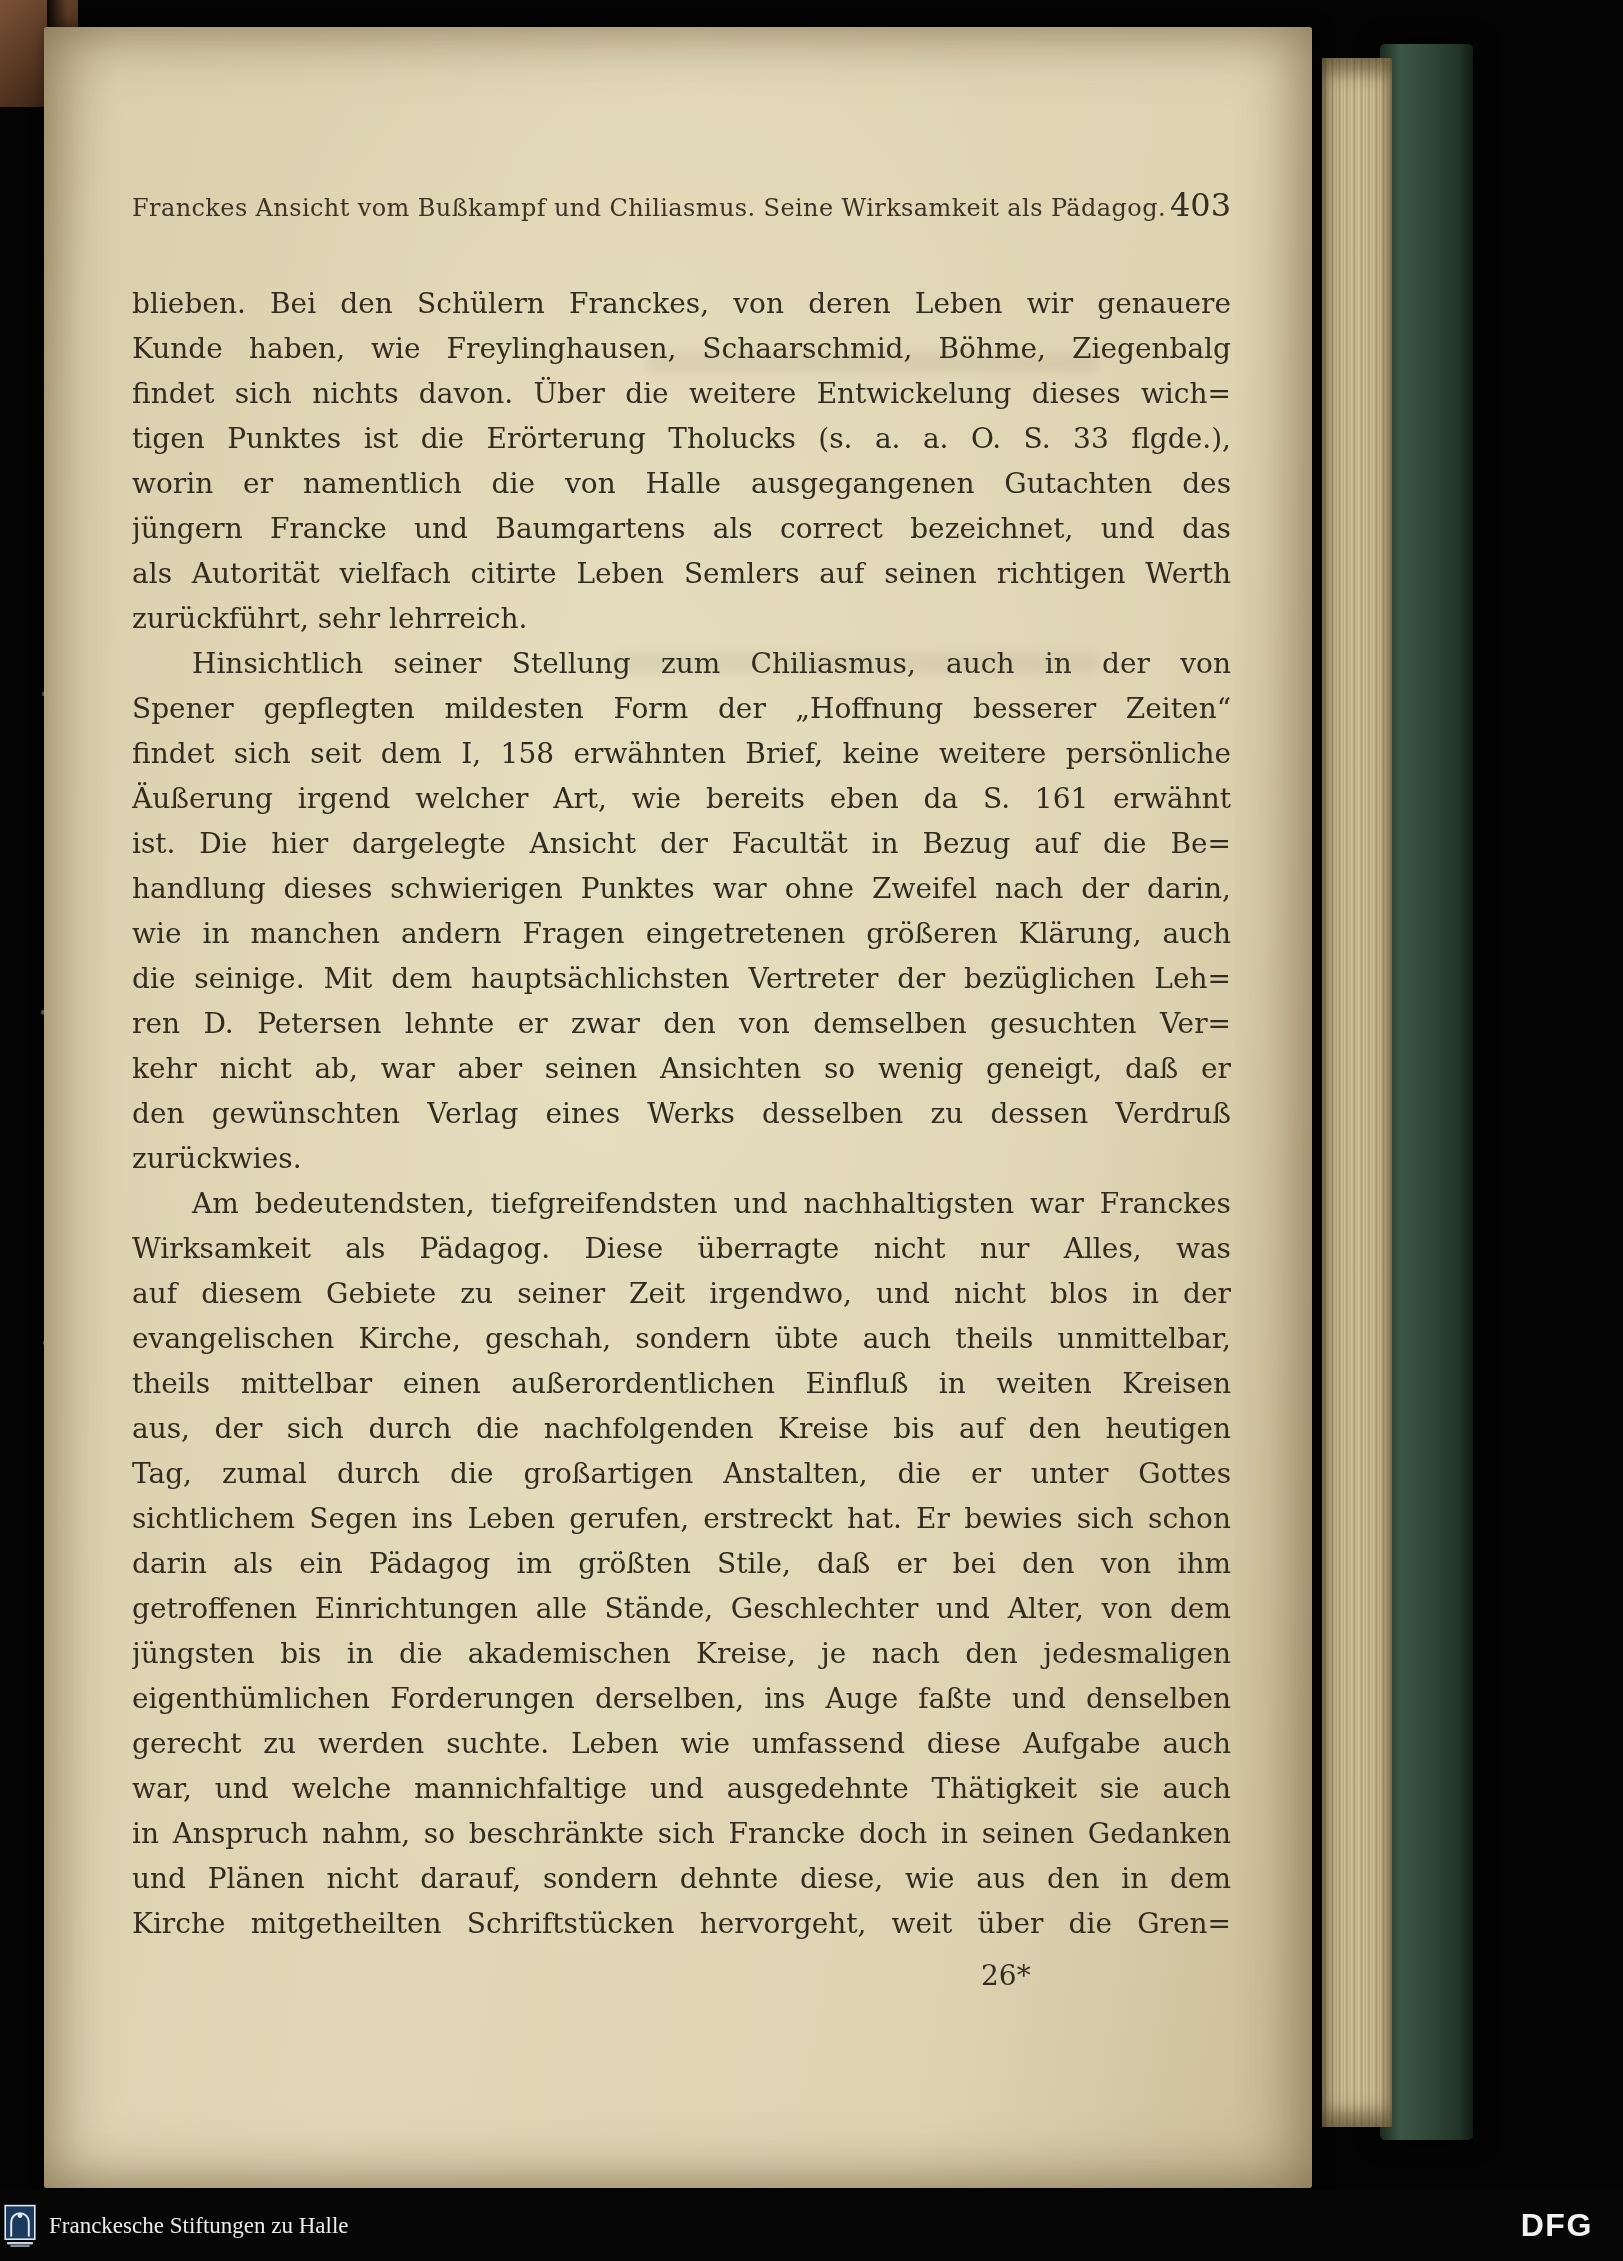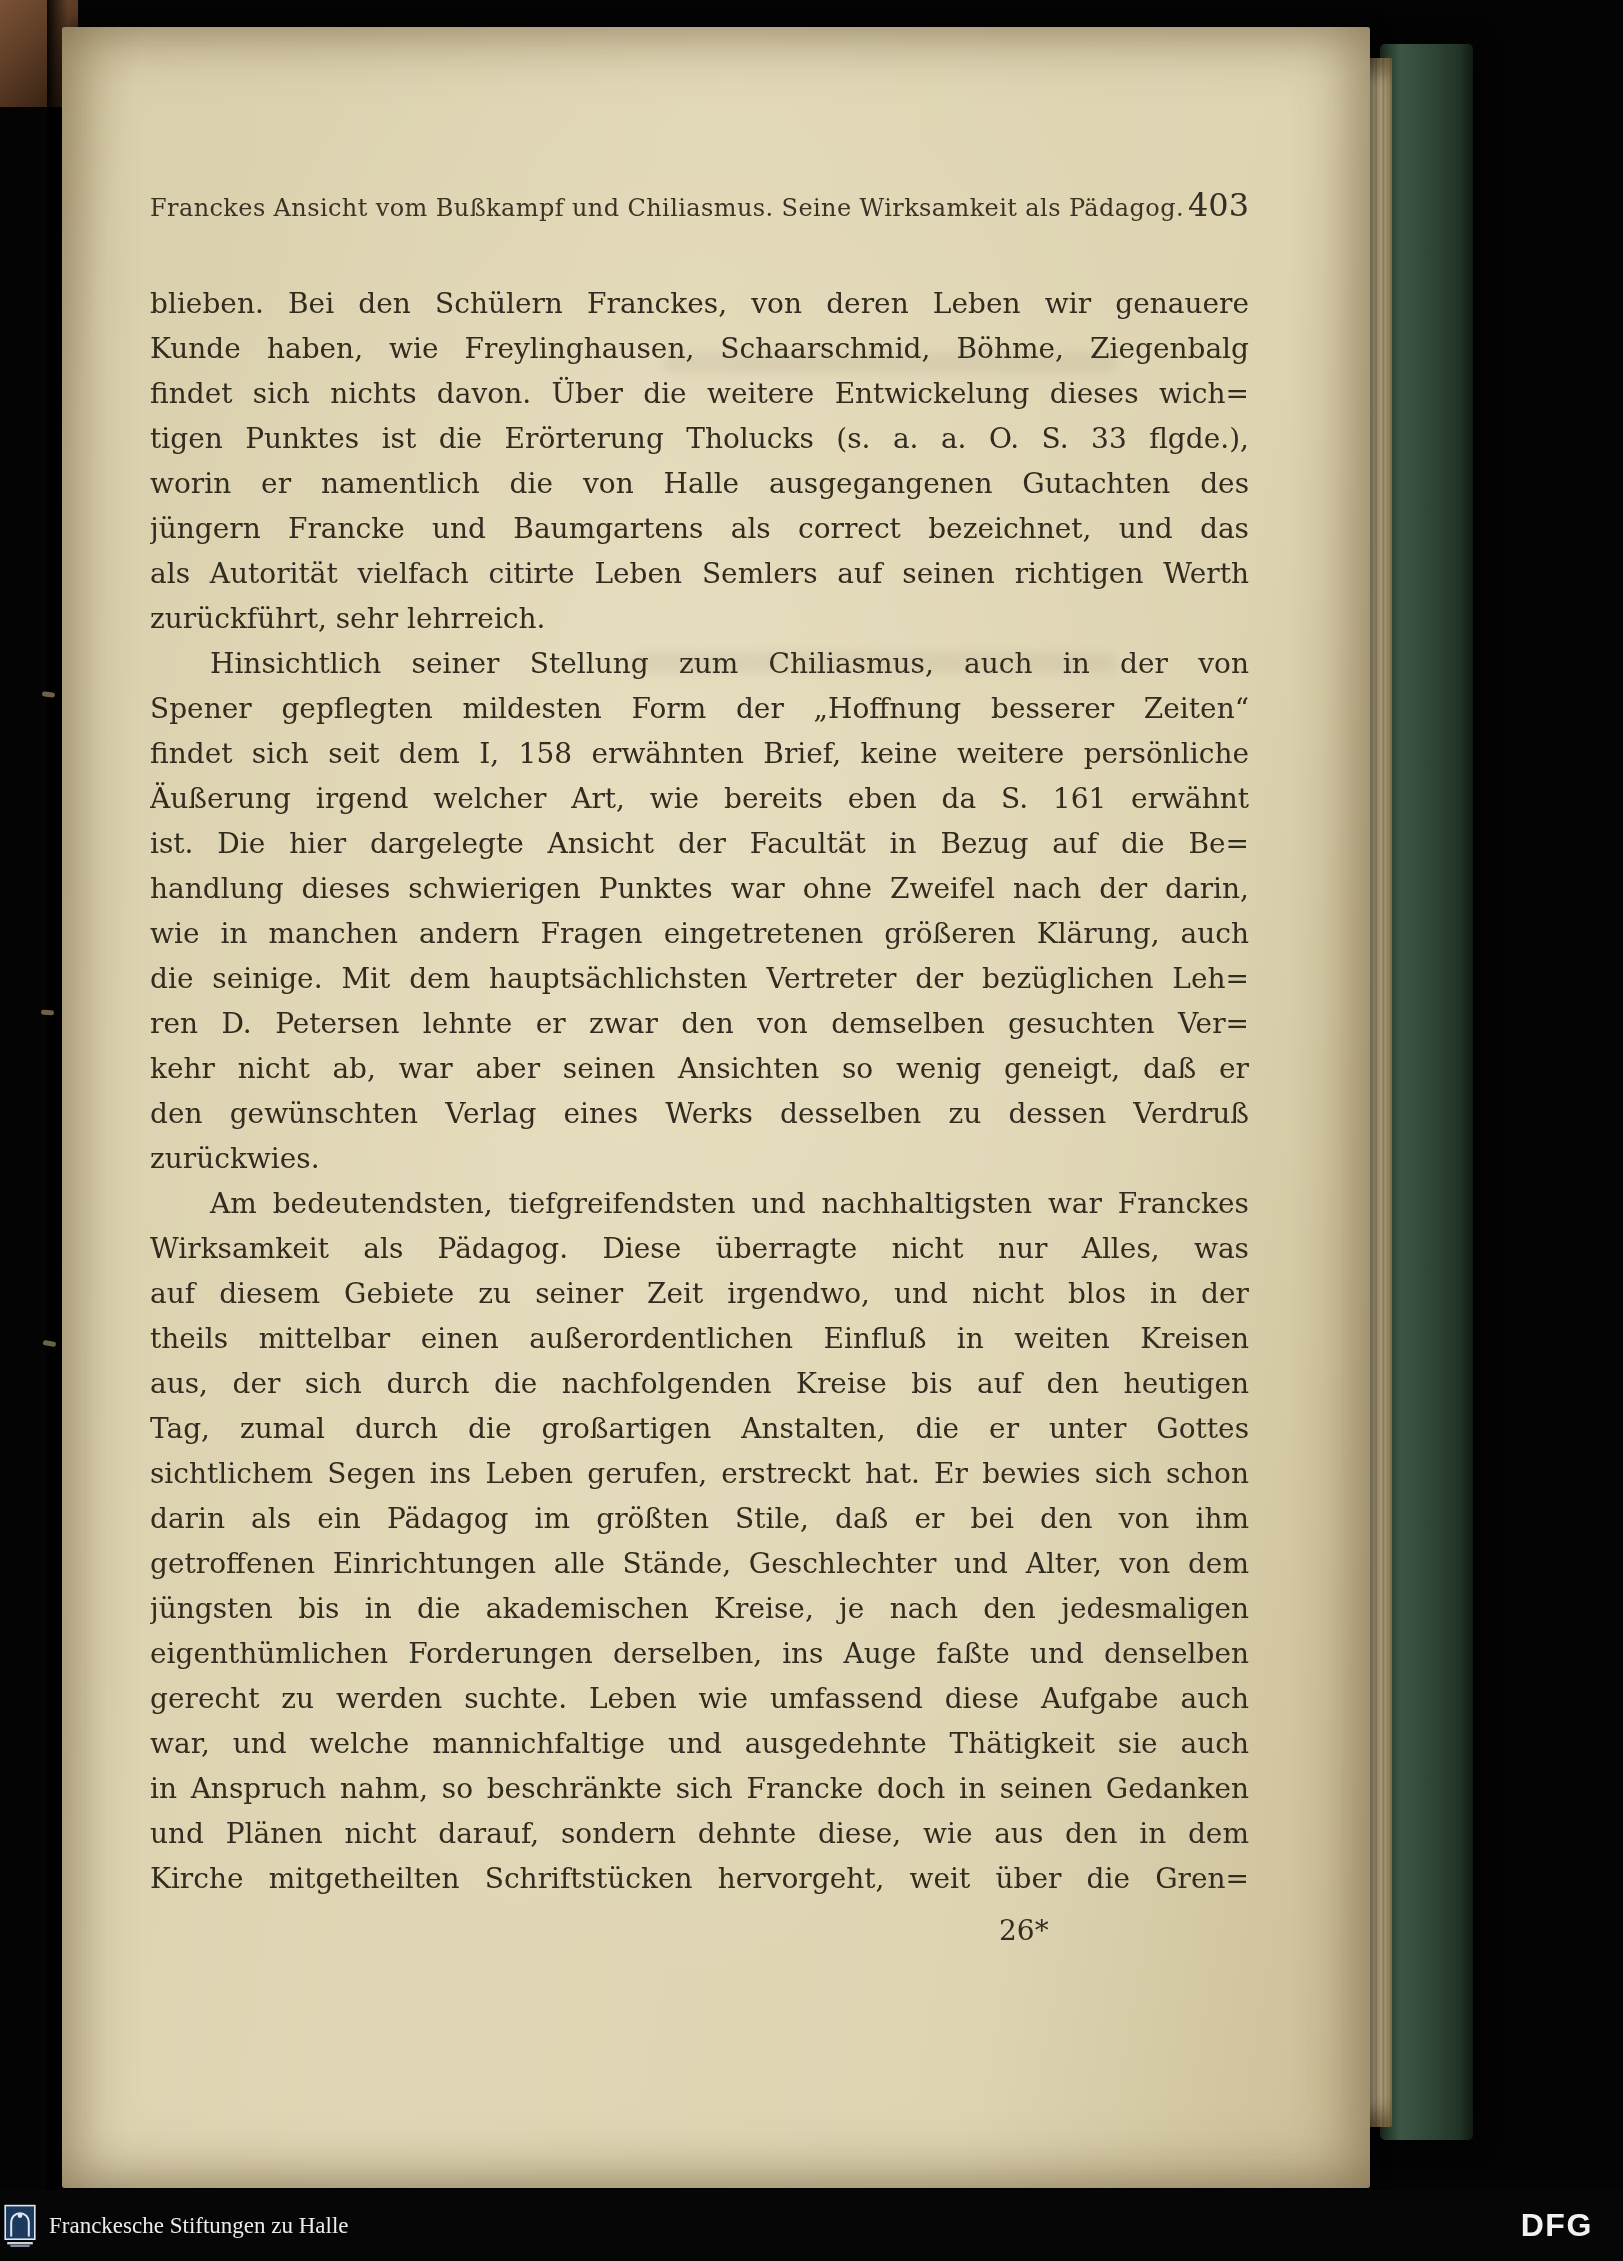--- a/index.html
+++ b/index.html
@@ -31,29 +31,28 @@
   }
   .fore-edge{
     position:absolute;left:1322px;top:58px;width:70px;height:2069px;
     background:repeating-linear-gradient(90deg,
       #d2c59d 0px,#c4b68c 1.6px,#a99a70 3.2px,#cec19a 4.9px,#b8a981 7.3px);
     box-shadow:inset 0 14.6px 18px rgba(60,45,20,.55), inset 0 -14.6px 18px rgba(60,45,20,.55);
     border-top-right-radius:3.2px;border-bottom-right-radius:3.2px;
   }
   
   .page{
-    position:absolute;left:62px;top:27px;width:1268px;height:2161px;
+    position:absolute;left:44px;top:27px;width:1268px;height:2161px;
     border-radius:3.2px;
     background:linear-gradient(100deg,#c8bb96 0%,#dbd0ad 5%,#e1d7b6 40%,#ded4b2 75%,#cdc09a 97%);
     box-shadow:
       inset 0 0 73px rgba(90,70,40,.30),
       inset -23px 0 49px rgba(115,92,58,.35),
       inset 18px 0 45px rgba(100,80,48,.28),
       4.9px 0 14.6px rgba(0,0,0,.6);
-    padding-left: 40px;
   }
   .page-vignette{
     position:absolute;inset:0;border-radius:3.2px;pointer-events:none;
     background:radial-gradient(ellipse at 48% 42%,rgba(255,252,235,.20) 0%,rgba(0,0,0,0) 62%);
   }
   .bleed{
     position:absolute;height:21px;border-radius:9.7px;
     background:#9d9074;opacity:.14;filter:blur(4.9px);
   }
   
@@ -137,20 +136,21 @@
         <div class="line">handlung dieses schwierigen Punktes war ohne Zweifel nach der darin,</div>
         <div class="line">wie in manchen andern Fragen eingetretenen größeren Klärung, auch</div>
         <div class="line">die seinige. Mit dem hauptsächlichsten Vertreter der bezüglichen Leh=</div>
         <div class="line">ren D. Petersen lehnte er zwar den von demselben gesuchten Ver=</div>
         <div class="line">kehr nicht ab, war aber seinen Ansichten so wenig geneigt, daß er</div>
         <div class="line">den gewünschten Verlag eines Werks desselben zu dessen Verdruß</div>
         <div class="line last">zurückwies.</div>
         <div class="line indent">Am bedeutendsten, tiefgreifendsten und nachhaltigsten war Franckes</div>
         <div class="line">Wirksamkeit als Pädagog. Diese überragte nicht nur Alles, was</div>
         <div class="line">auf diesem Gebiete zu seiner Zeit irgendwo, und nicht blos in der</div>
+        <div class="line">evangelischen Kirche, geschah, sondern übte auch theils unmittelbar,</div>
         <div class="line">theils mittelbar einen außerordentlichen Einfluß in weiten Kreisen</div>
         <div class="line">aus, der sich durch die nachfolgenden Kreise bis auf den heutigen</div>
         <div class="line">Tag, zumal durch die großartigen Anstalten, die er unter Gottes</div>
         <div class="line">sichtlichem Segen ins Leben gerufen, erstreckt hat. Er bewies sich schon</div>
         <div class="line">darin als ein Pädagog im größten Stile, daß er bei den von ihm</div>
         <div class="line">getroffenen Einrichtungen alle Stände, Geschlechter und Alter, von dem</div>
         <div class="line">jüngsten bis in die akademischen Kreise, je nach den jedesmaligen</div>
         <div class="line">eigenthümlichen Forderungen derselben, ins Auge faßte und denselben</div>
         <div class="line">gerecht zu werden suchte. Leben wie umfassend diese Aufgabe auch</div>
         <div class="line">war, und welche mannichfaltige und ausgedehnte Thätigkeit sie auch</div>

